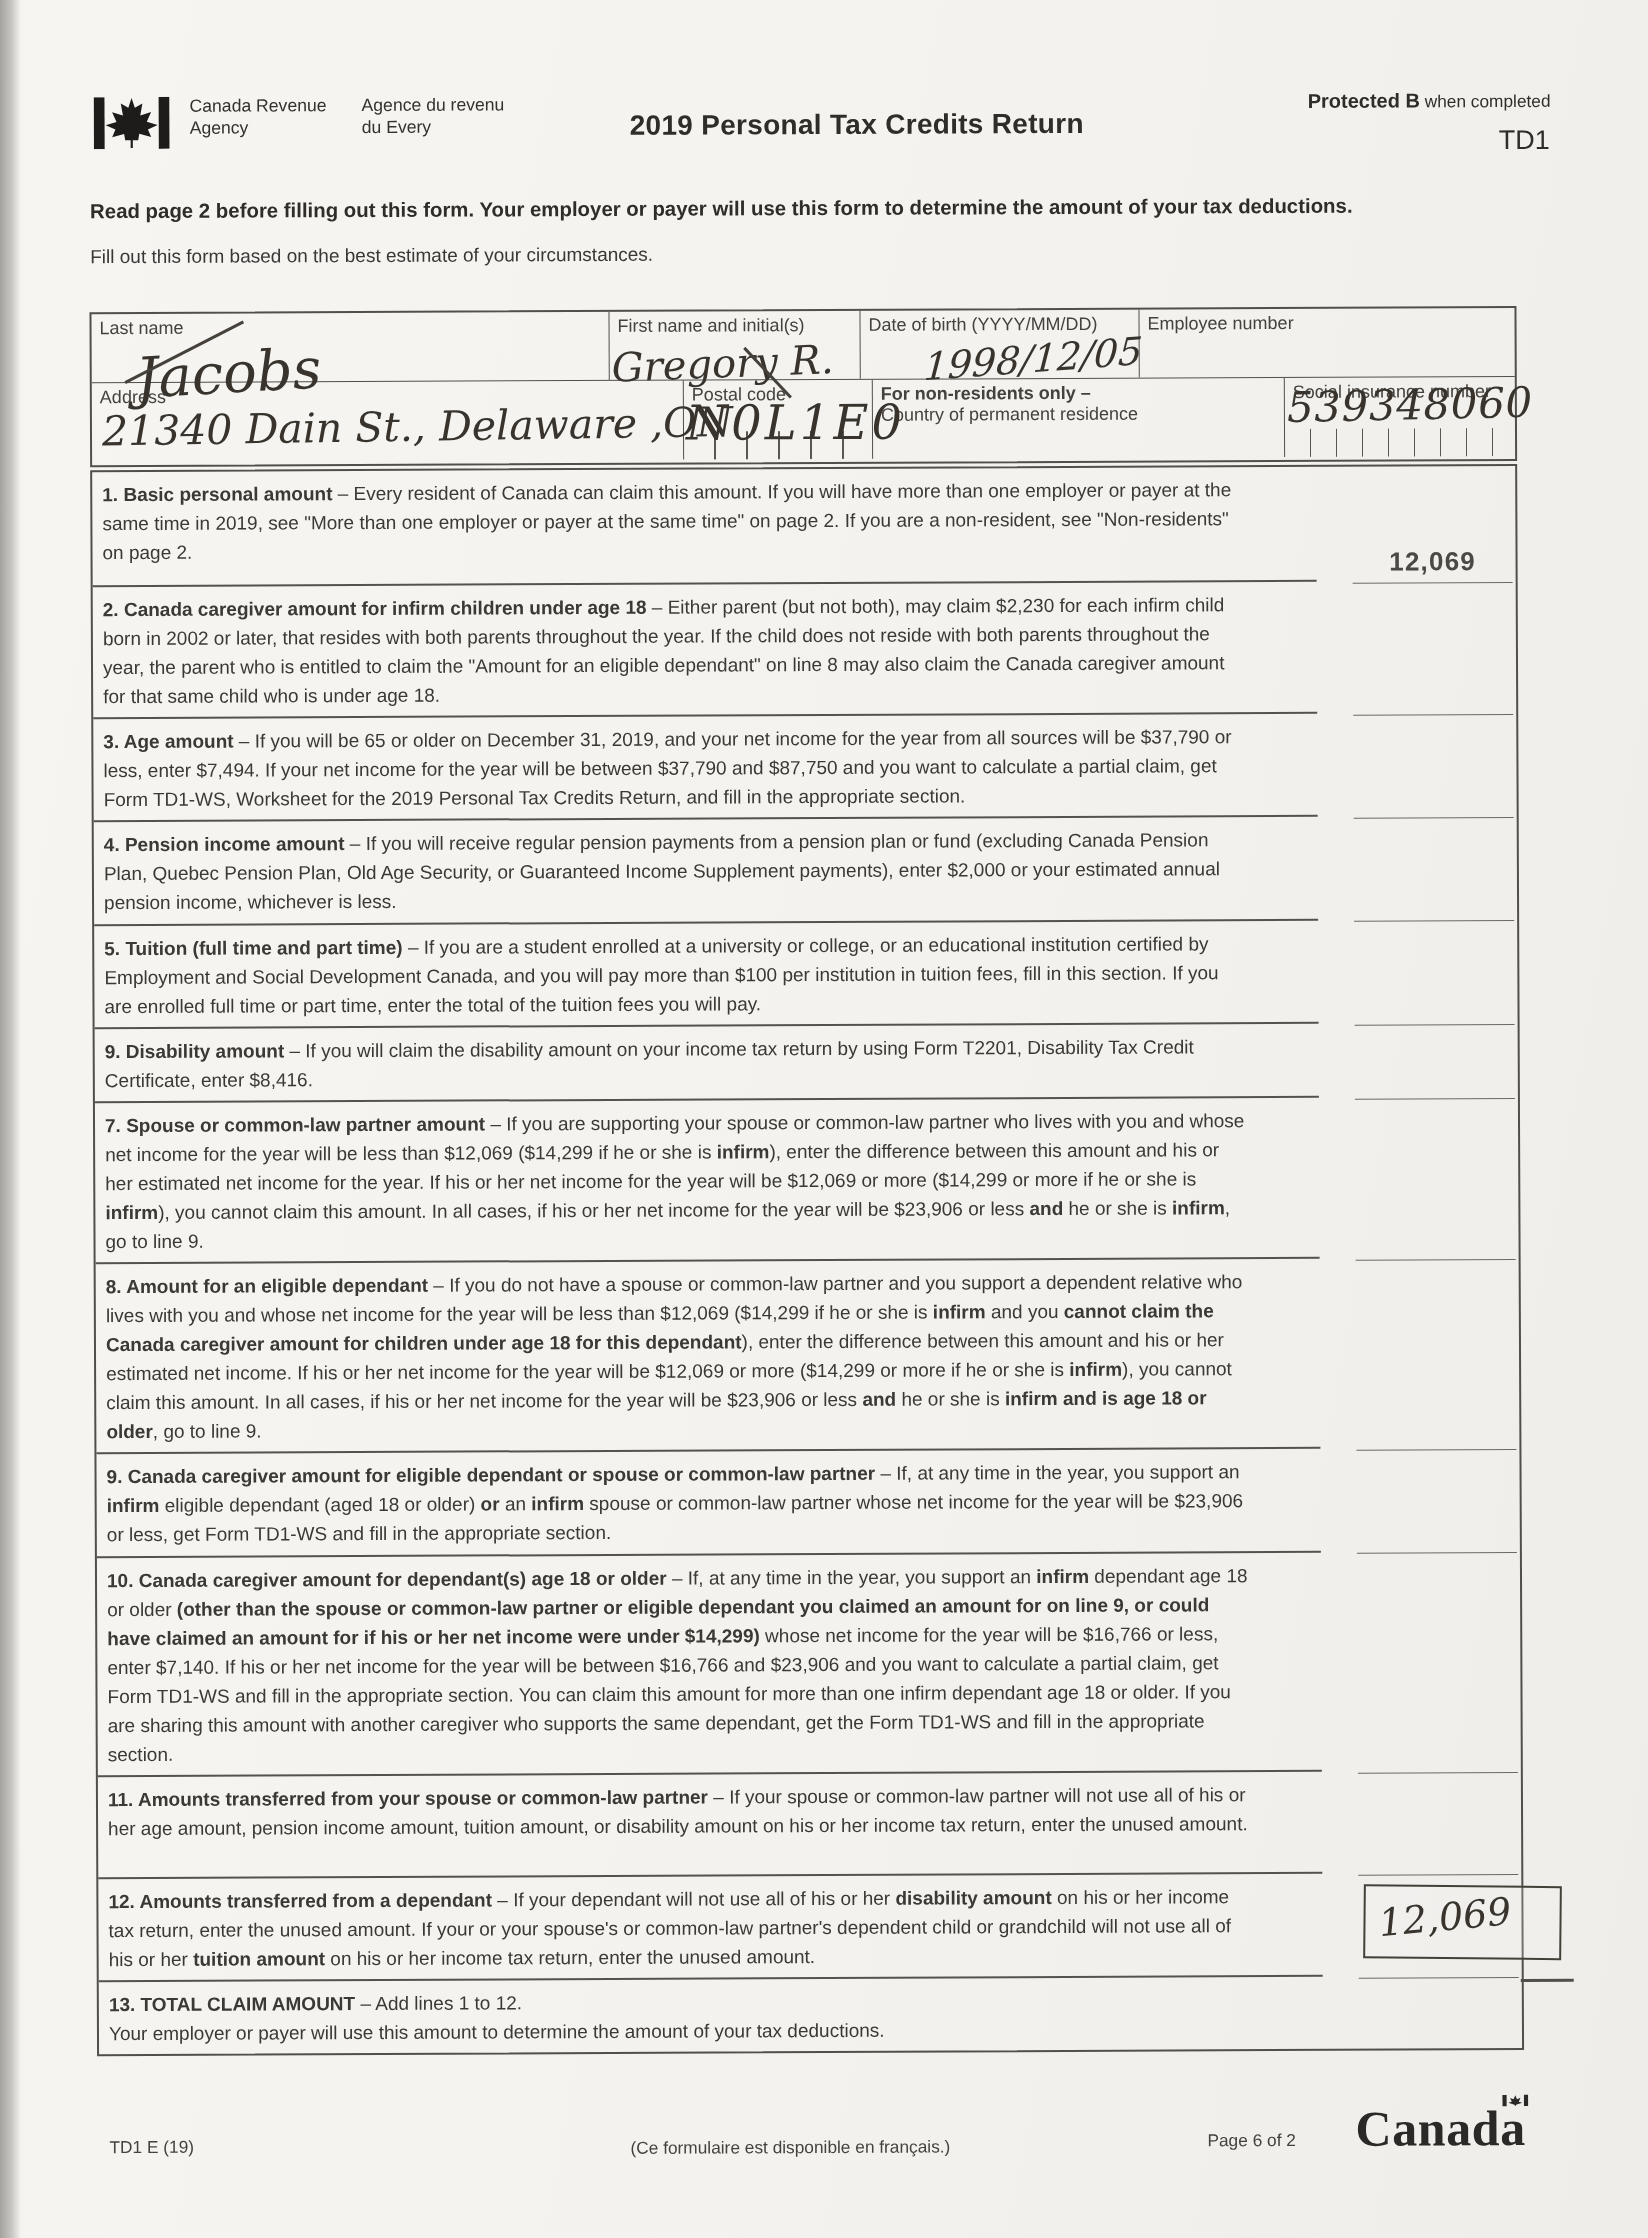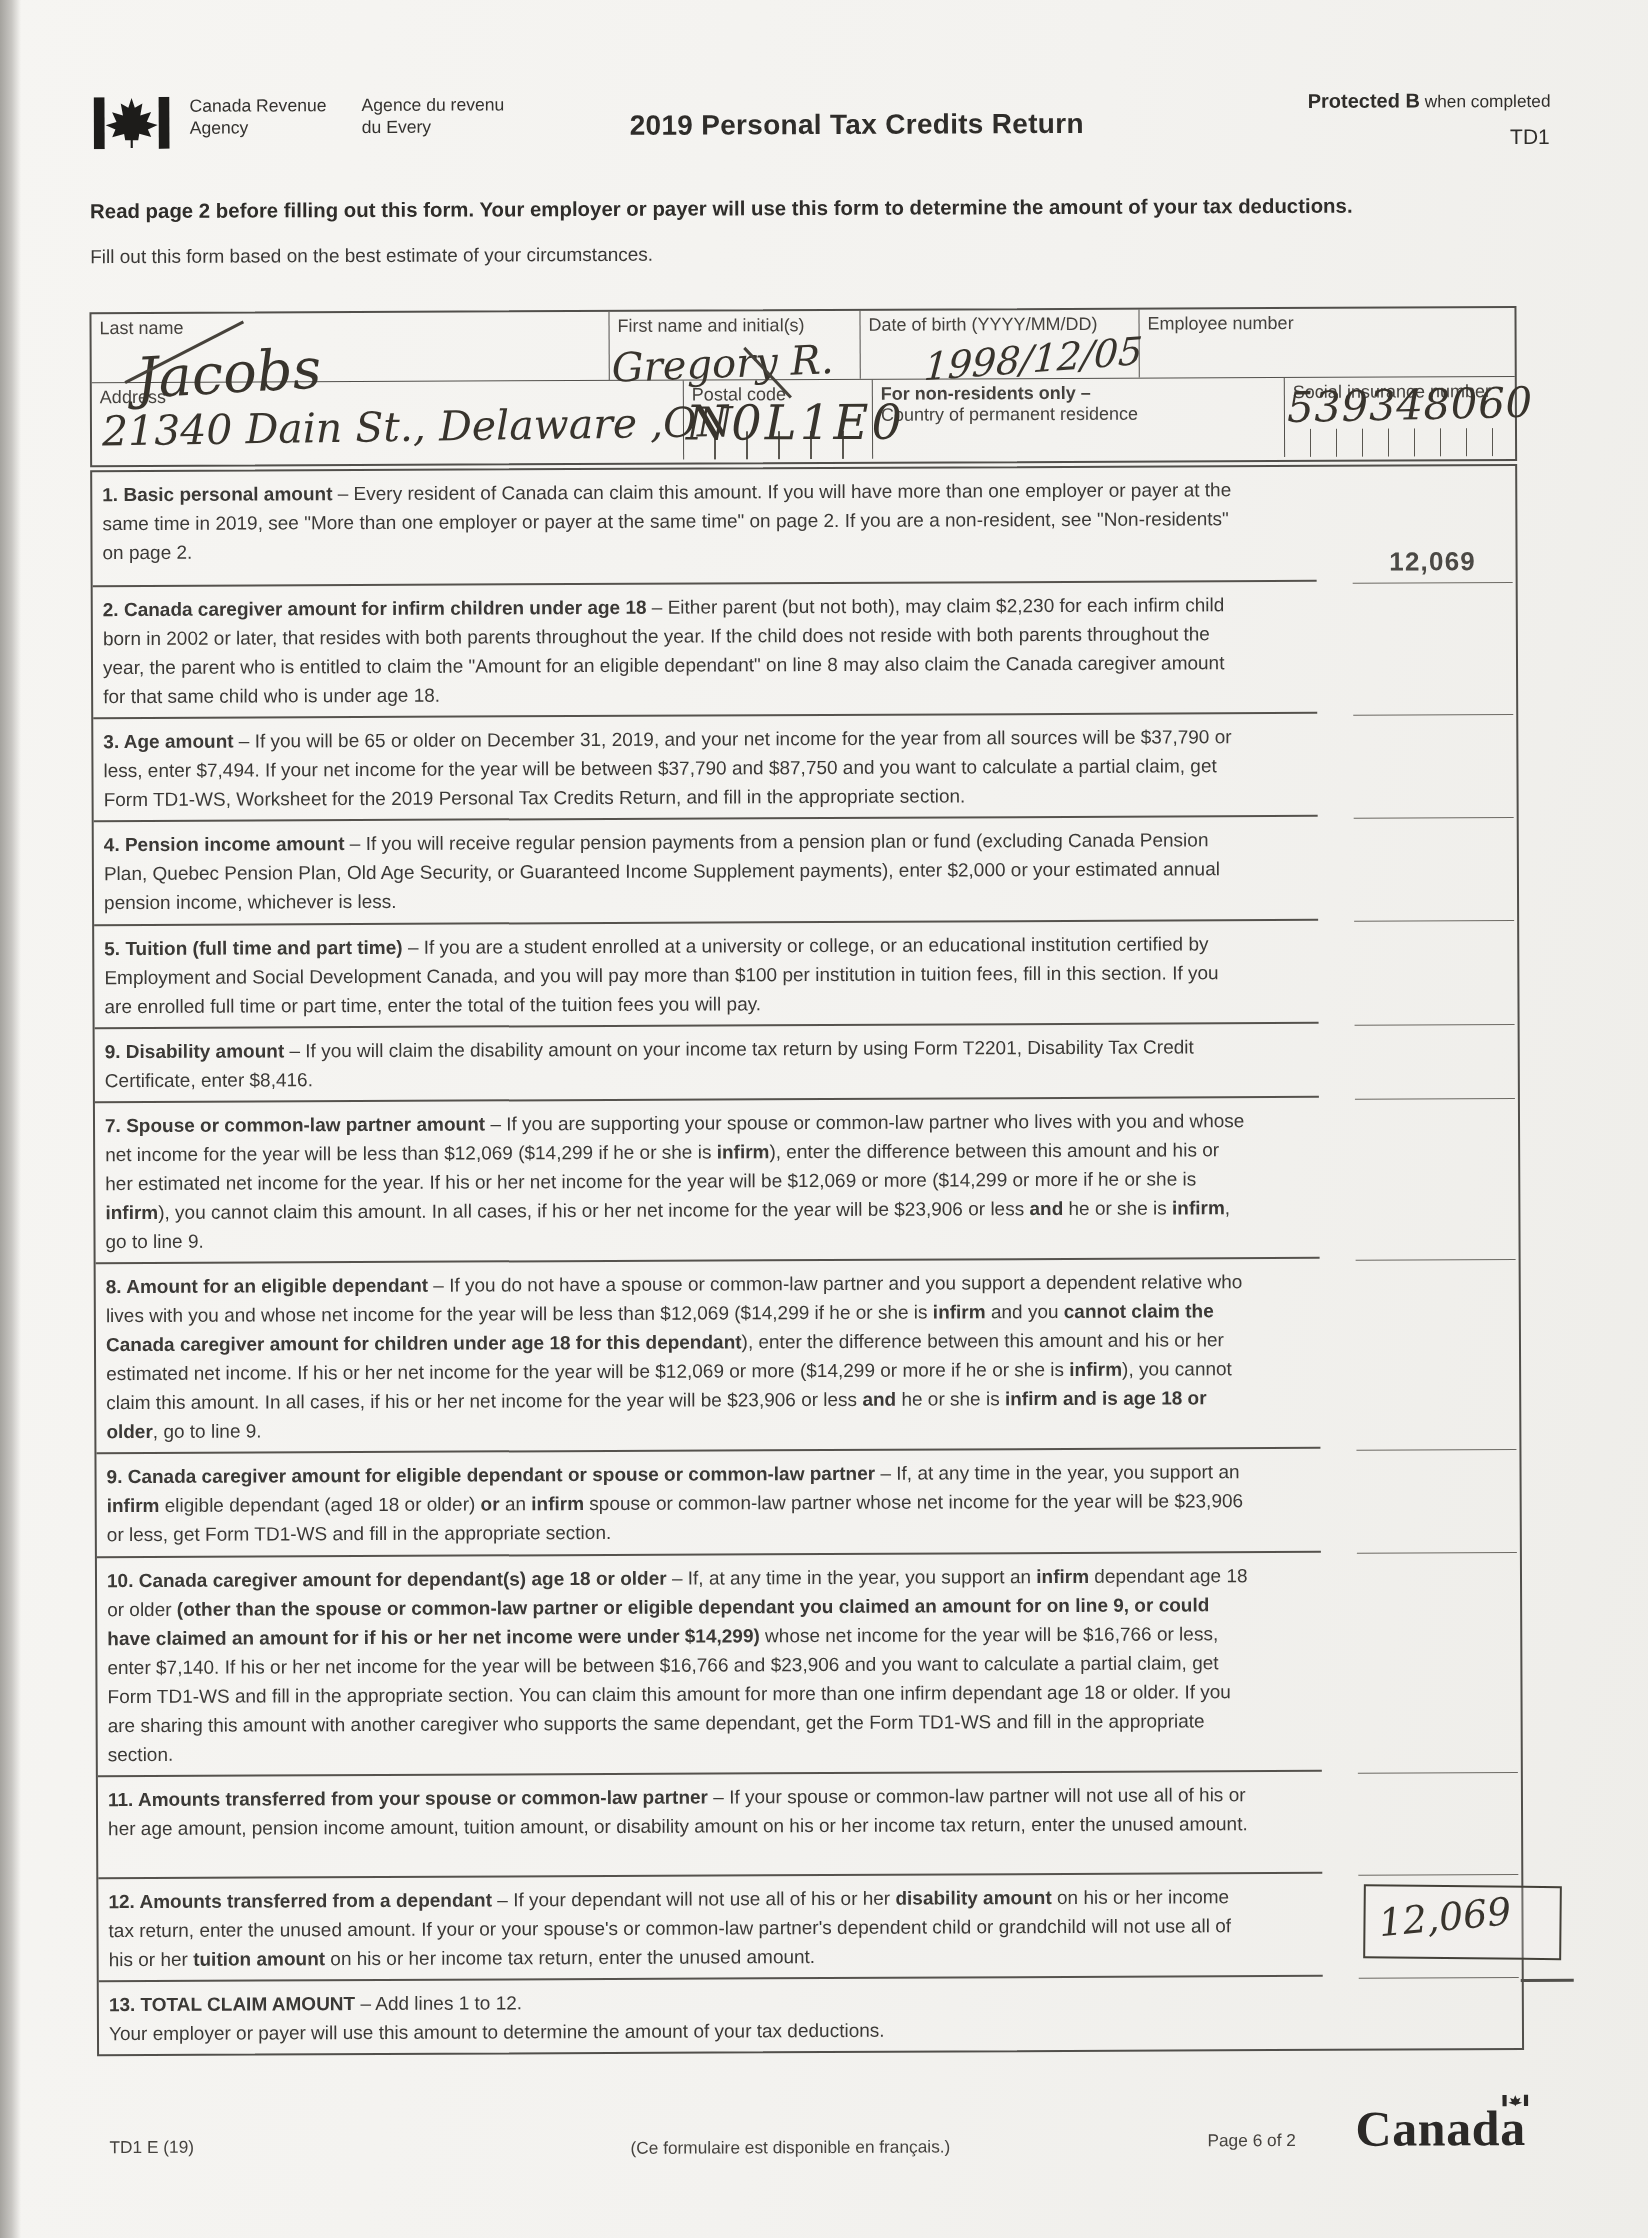--- a/index.html
+++ b/index.html
@@ -24,21 +24,21 @@
     color:#3a3836;
   }
   
   .flag-logo{position:absolute;left:98px;top:94px;width:76px;height:52px;}
   .flag-logo svg{width:100%;height:100%;fill:#1d1c1a;}
   .agency-en{position:absolute;left:194px;top:93px;font-size:17.6px;line-height:21.7px;color:#34322f;}
   .agency-fr{position:absolute;left:366px;top:93px;font-size:17.6px;line-height:21.7px;color:#34322f;}
   .form-title{position:absolute;left:634px;top:109px;font-size:28px;font-weight:700;letter-spacing:0.3px;color:#2f2d2a;}
   .protected{position:absolute;right:93px;top:92px;font-size:17.3px;color:#2f2d2a;}
   .protected .pb{font-weight:700;font-size:20px;}
-  .form-code{position:absolute;right:94px;top:128px;font-size:21px;color:#2f2d2a;}
+  .form-code{position:absolute;right:94px;top:128px;font-size:27px;color:#2f2d2a;}
   
   .intro1{position:absolute;left:94px;top:197px;font-size:20.4px;font-weight:700;color:#2f2d2a;}
   .intro2{position:absolute;left:94px;top:243px;font-size:19px;color:#3a3836;}
   
   .id-box{position:absolute;left:93px;top:309px;width:1427px;height:155px;border:2.5px solid #514f4b;box-sizing:border-box;}
   .id-row{display:flex;box-sizing:border-box;}
   .id-row1{height:69px;border-bottom:1.9px solid #514f4b;}
   .id-row2{height:79px;}
   .id-cell{position:relative;box-sizing:border-box;border-left:1.9px solid #514f4b;}
   .id-cell:first-child{border-left:none;}

